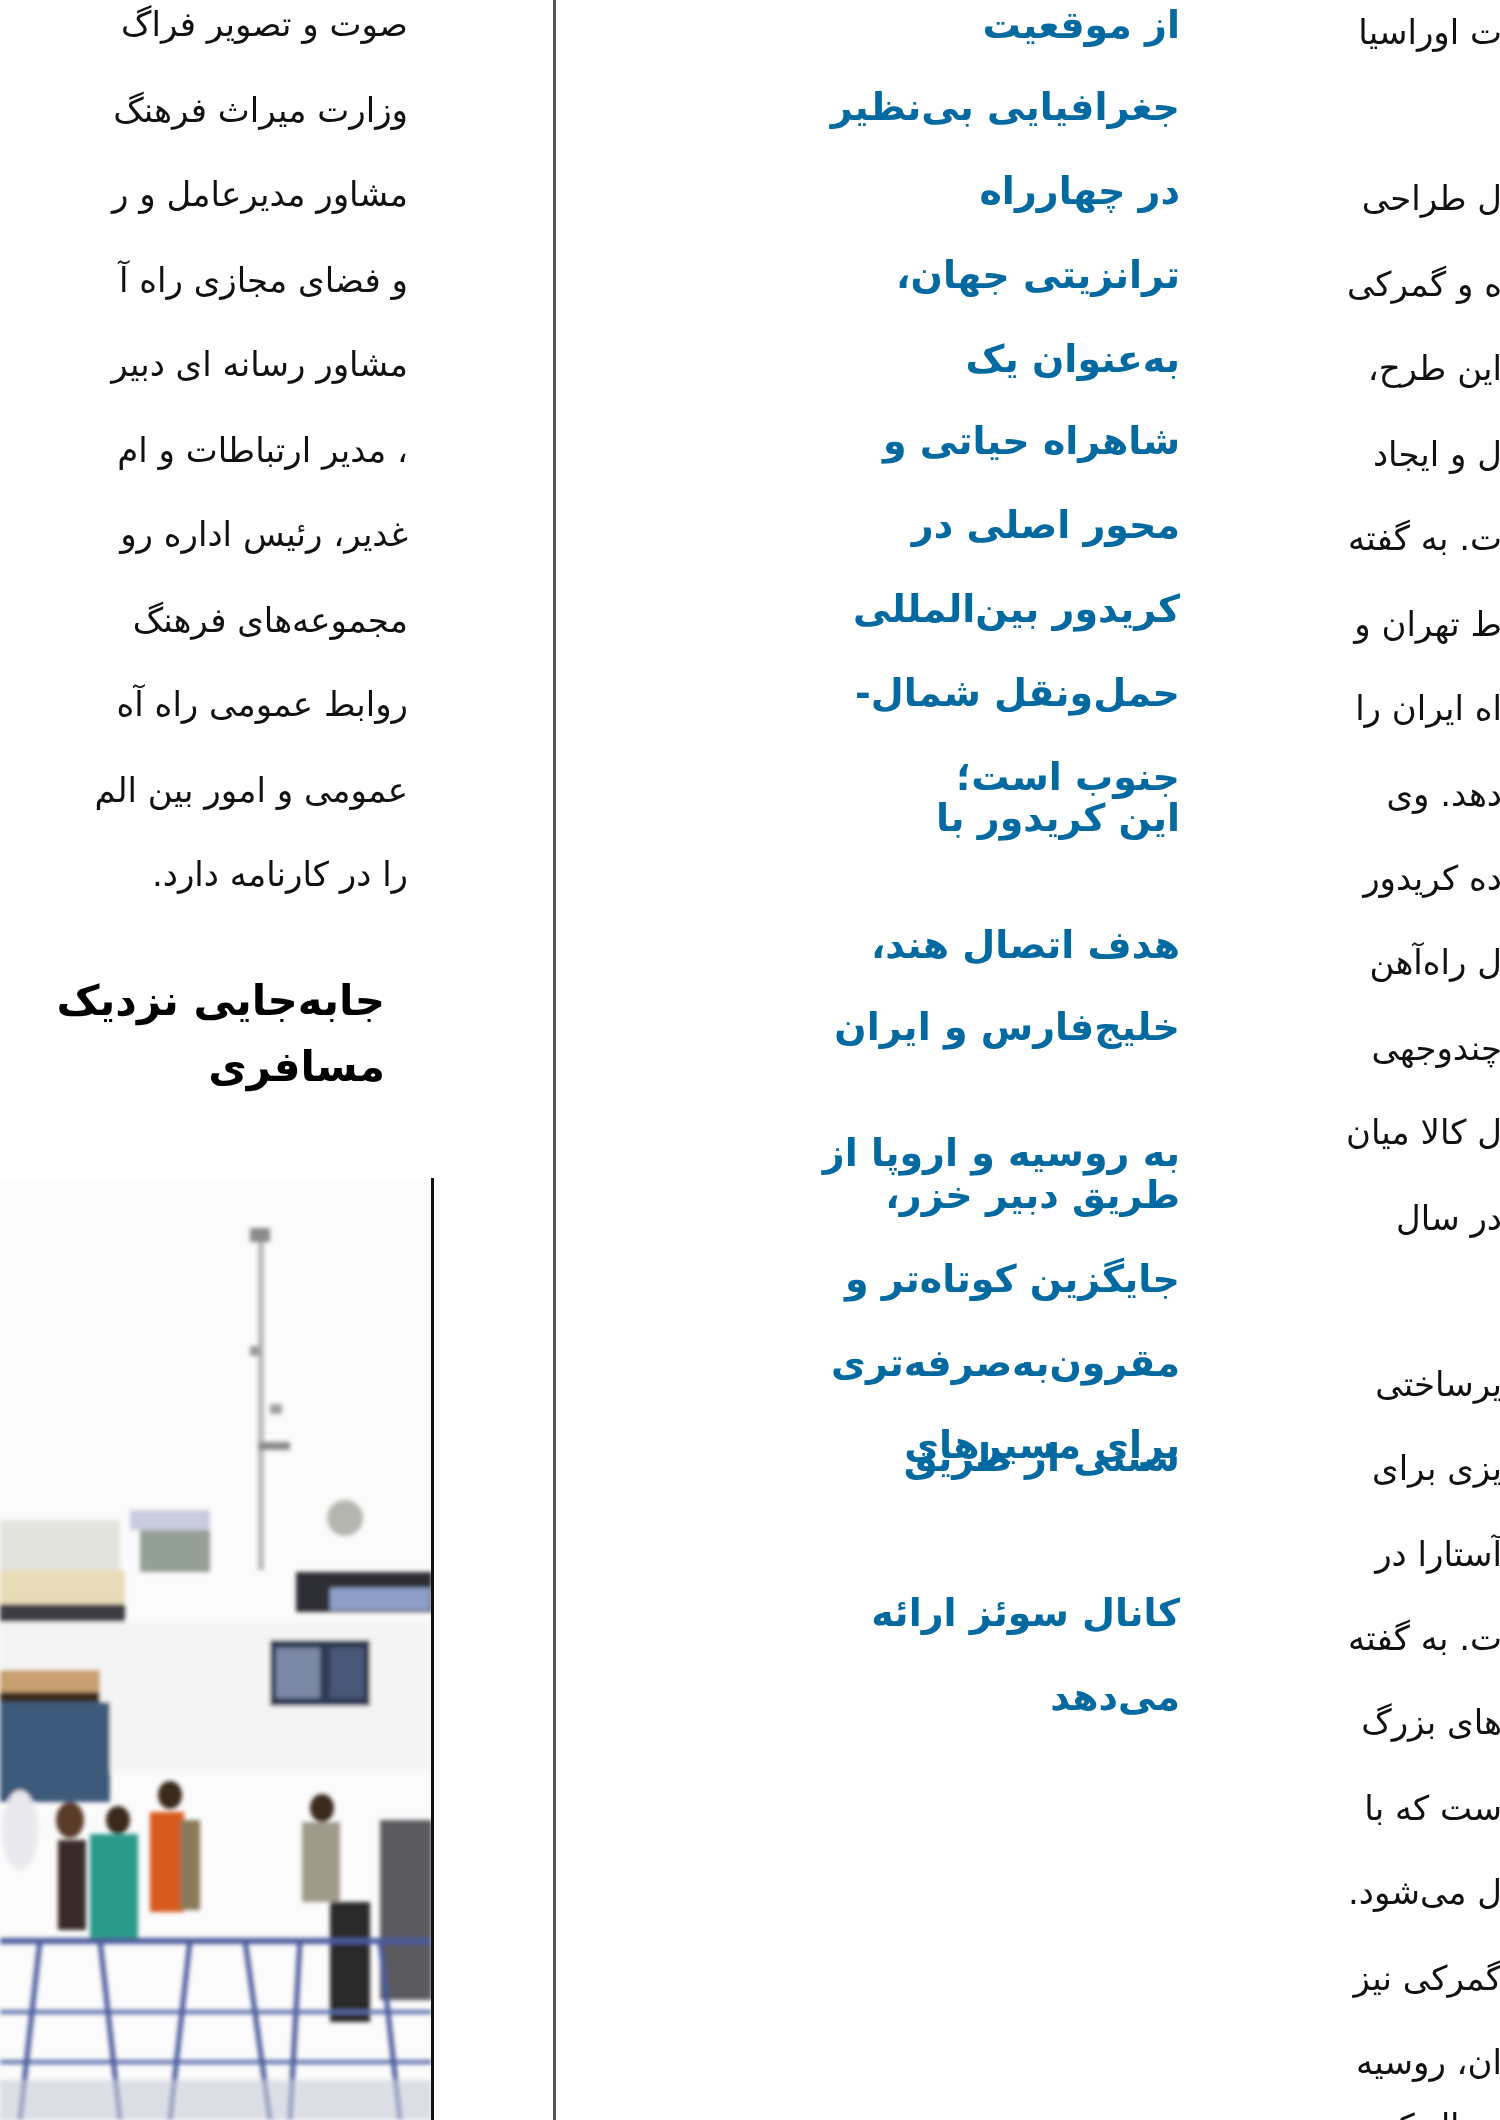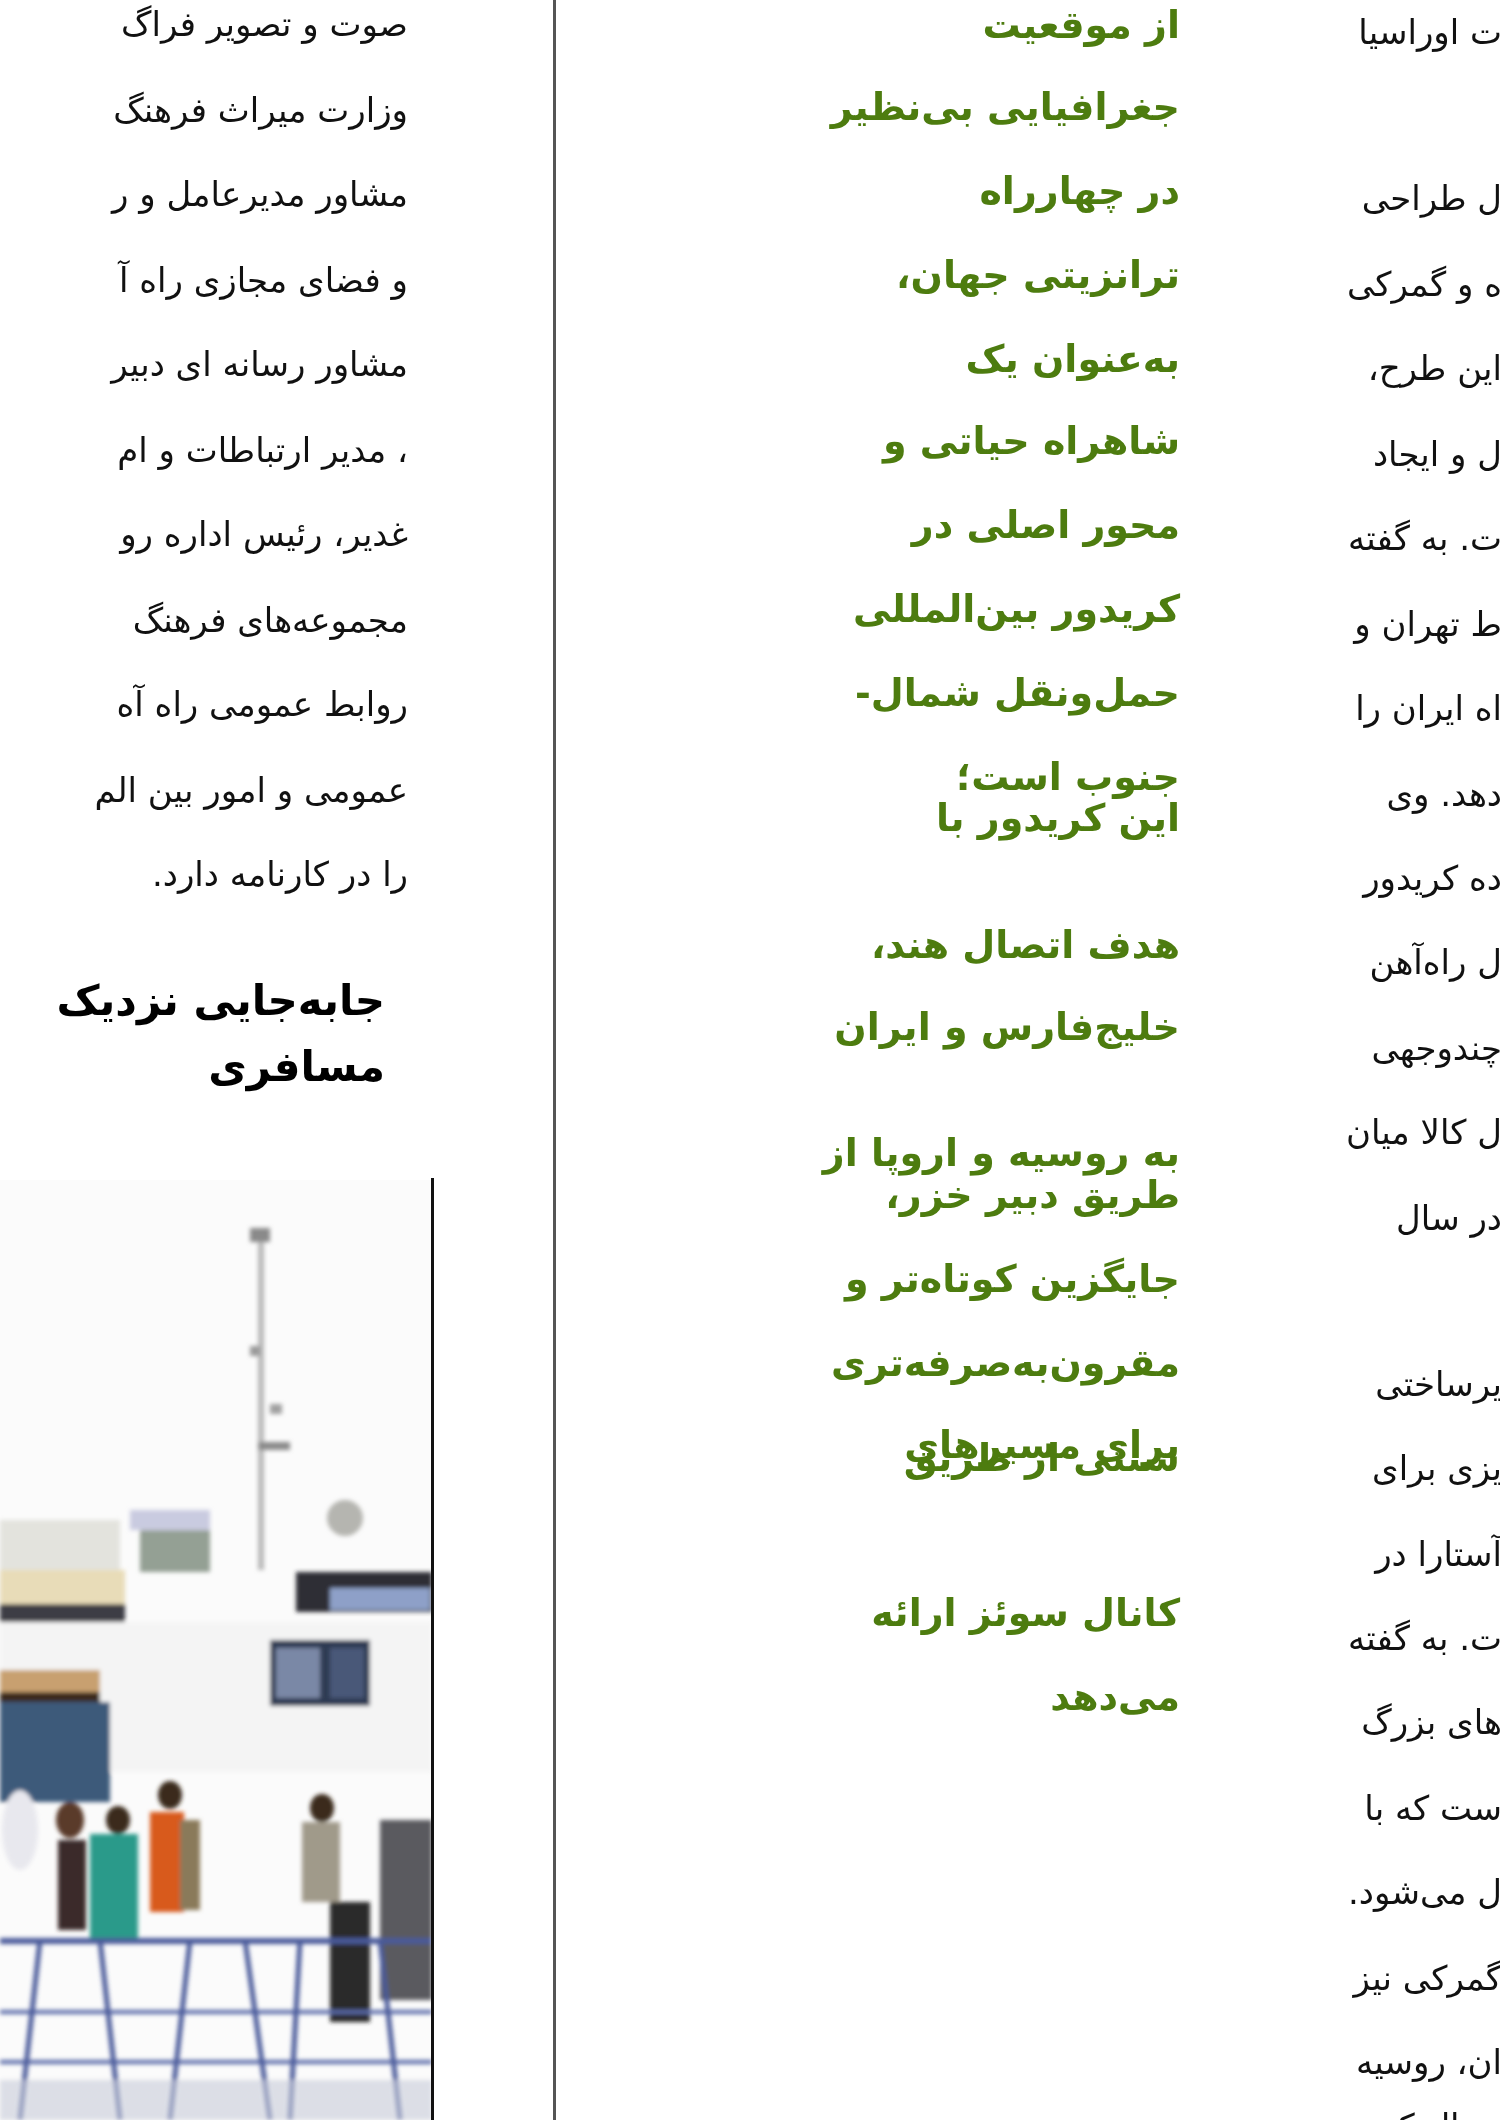--- a/index.html
+++ b/index.html
@@ -19,21 +19,21 @@
   
   #photo { position: absolute; left: 0; top: 1180px; width: 432px; height: 940px; overflow: hidden;
            background: #fbfbfb; }
   #photo-rule { position: absolute; left: 431px; top: 1178px; width: 3px; height: 942px; background: #111; }
 
   
   #col-rule { position: absolute; left: 553px; top: 0; width: 3px; height: 2120px; background: #555; }
 
   
   #mid-col { left: 560px; top: 0; width: 622px; height: 1760px; overflow: hidden; }
-  #mid-col .line { right: 2px; font-size: 38px; font-weight: bold; line-height: 50px; color: #4d7c0f; }
+  #mid-col .line { right: 2px; font-size: 38px; font-weight: bold; line-height: 50px; color: #0369a1; }
 
   
   #right-col { left: 1300px; top: 0; width: 200px; height: 2120px; overflow: hidden; }
   #right-col .line { right: -2px; font-size: 34px; line-height: 44px; color: #111; }
 </style>
 </head>
 <body>
 
 <div id="left-col" class="col">
     <div class="line" style="top: 2px;">صوت و تصویر فراگ</div>

